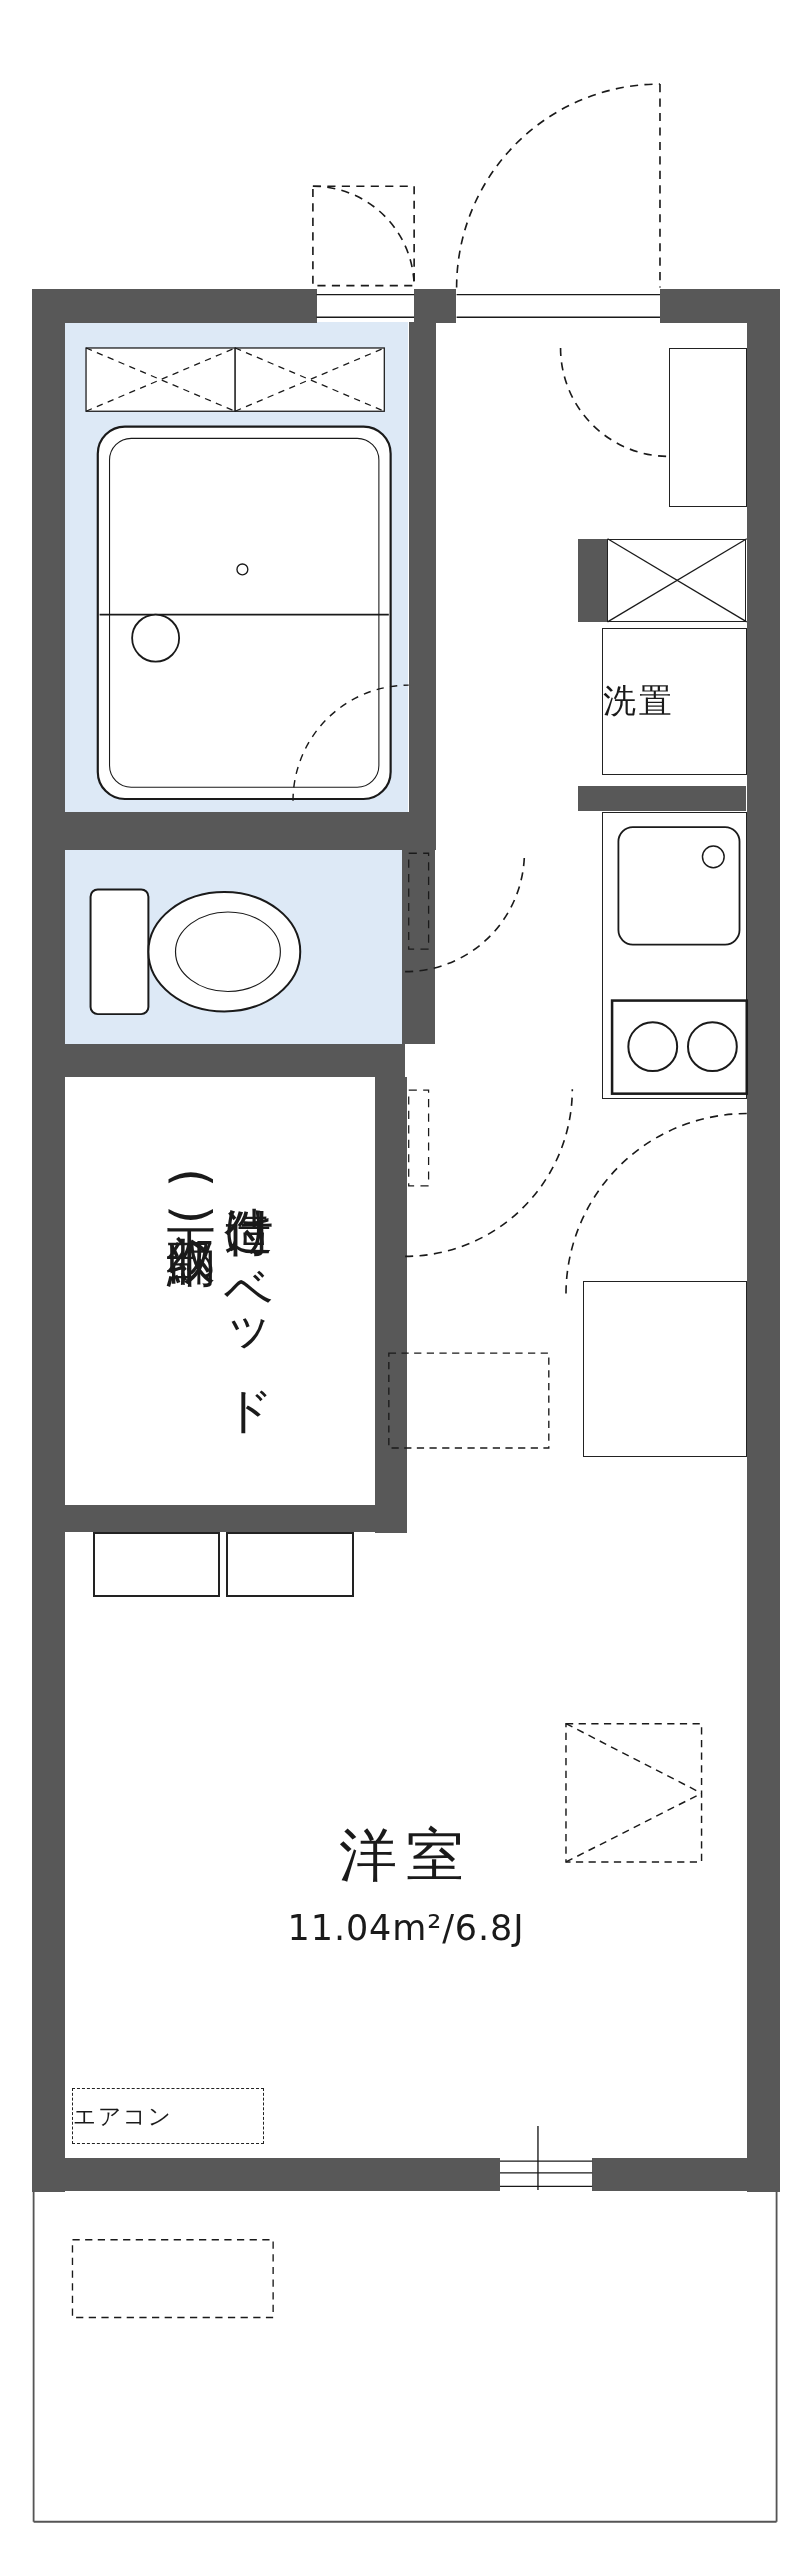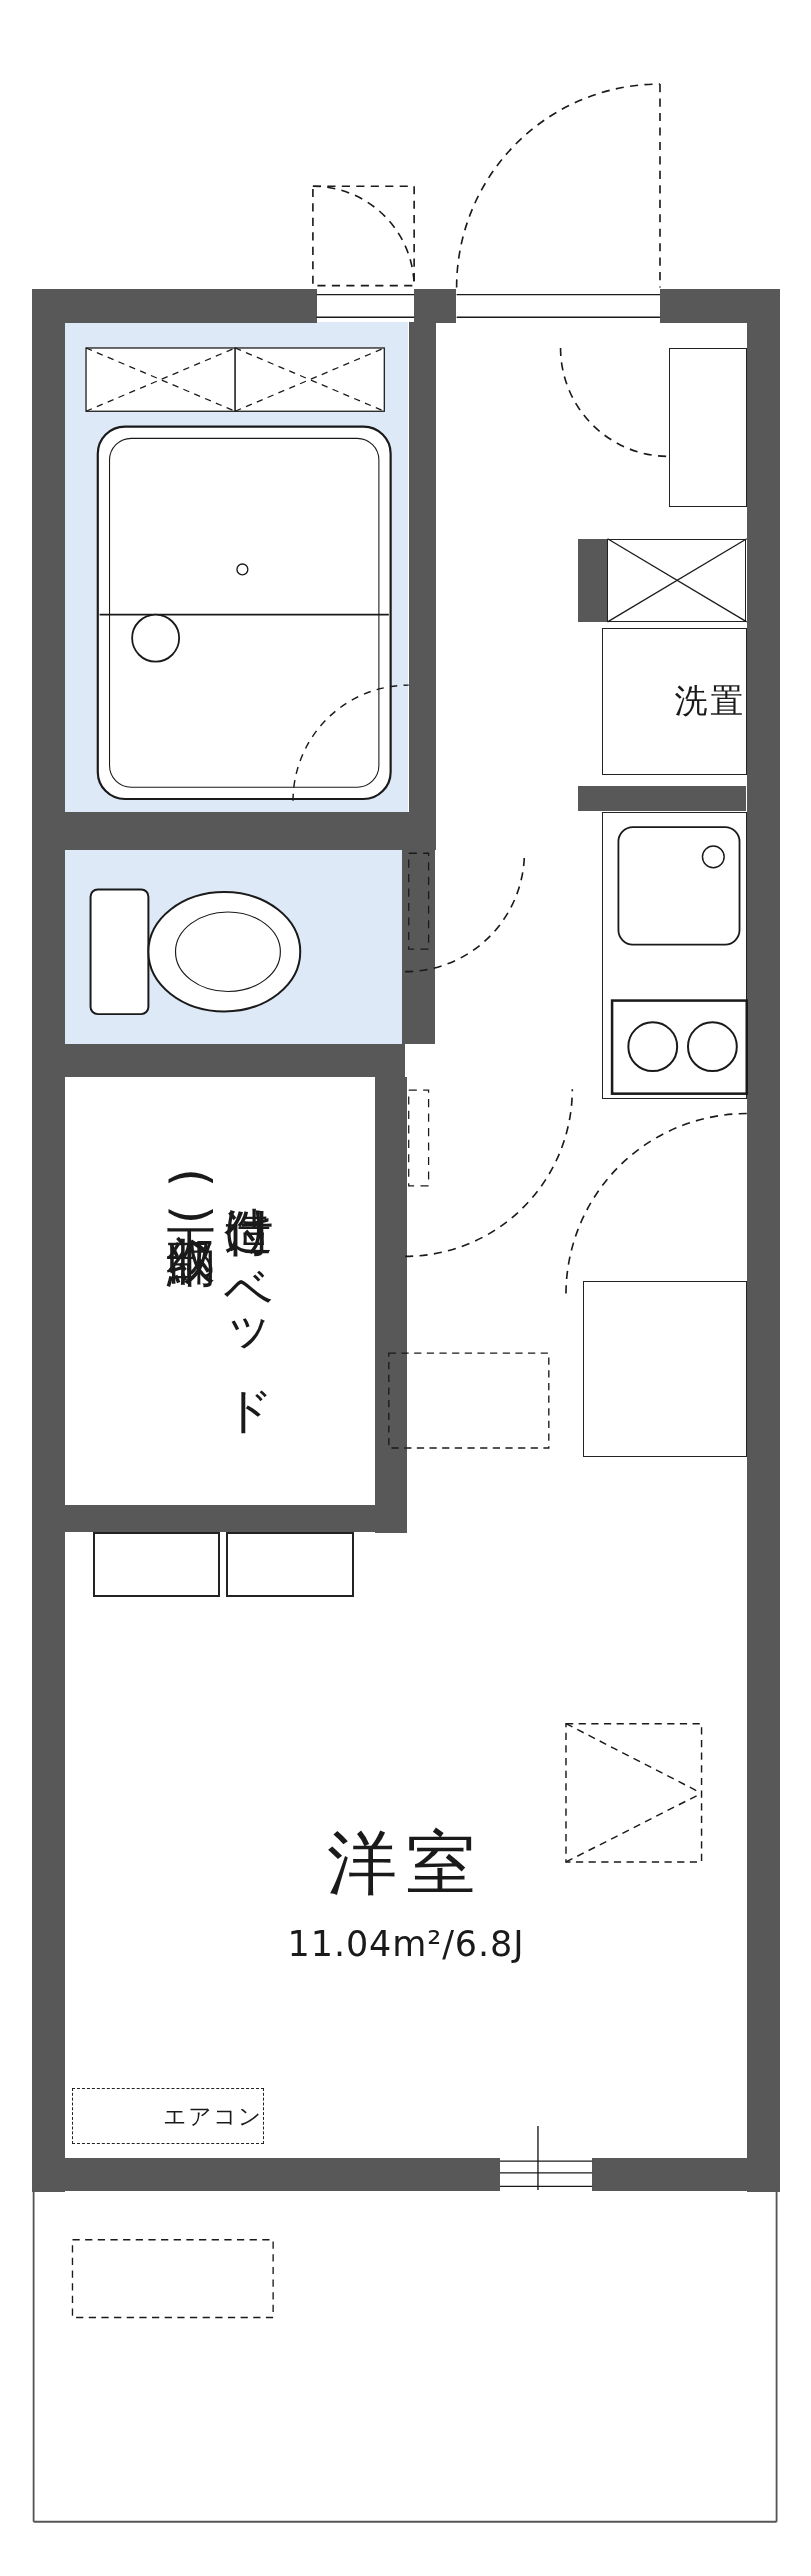--- a/index.html
+++ b/index.html
@@ -3,30 +3,30 @@
 <meta charset="utf-8">
 <style>
   *{box-sizing:border-box;margin:0;padding:0}
   body{background:#fff;font-family:"DejaVu Sans","Liberation Sans",sans-serif;color:var(--line,#1a1a1a)}
   #plan{position:relative;width:812px;height:2576px;background:#fff;overflow:hidden}
   #plan > div{position:absolute}
   .fill{z-index:1}
   .wall{background:var(--wall,#585858);z-index:2}
   .blue{background:var(--wet-area,#dde9f6)}
   .cream{background:var(--cabinet,#f3eac4)}
-  .box{z-index:3;display:flex;align-items:center;justify-content:flex-end;background:#fff}
+  .box{z-index:3;display:flex;align-items:center;justify-content:flex-start;background:#fff}
   .bd2{border:1.8px solid #222}
   .bd3{border:2.7px solid #222}
   .dash{border:1.8px dashed #222;background:transparent}
   svg.lines{position:absolute;left:0;top:0;z-index:4;pointer-events:none}
   .lbl{font-size:33px;letter-spacing:2.7px;z-index:5}
   .bed-wrap{display:flex;align-items:center;justify-content:center;z-index:5}
   .vtext{writing-mode:vertical-rl;text-orientation:mixed;font-size:49px;line-height:1.18;letter-spacing:3.6px}
   .room-label{z-index:5;text-align:center}
-  .rname{font-size:70px;letter-spacing:9px}
+  .rname{font-size:58px;letter-spacing:9px}
   .rsize{font-size:35px;margin-top:12.7px;letter-spacing:0.9px}
   .ac-lbl{font-size:22.6px;letter-spacing:1.8px}
   .balc{z-index:0}
 </style>
 </head>
 <body>
 
 <div id="plan">
 
   <div class="fill blue" style="left:65px;top:322px;width:343px;height:492px"></div>

